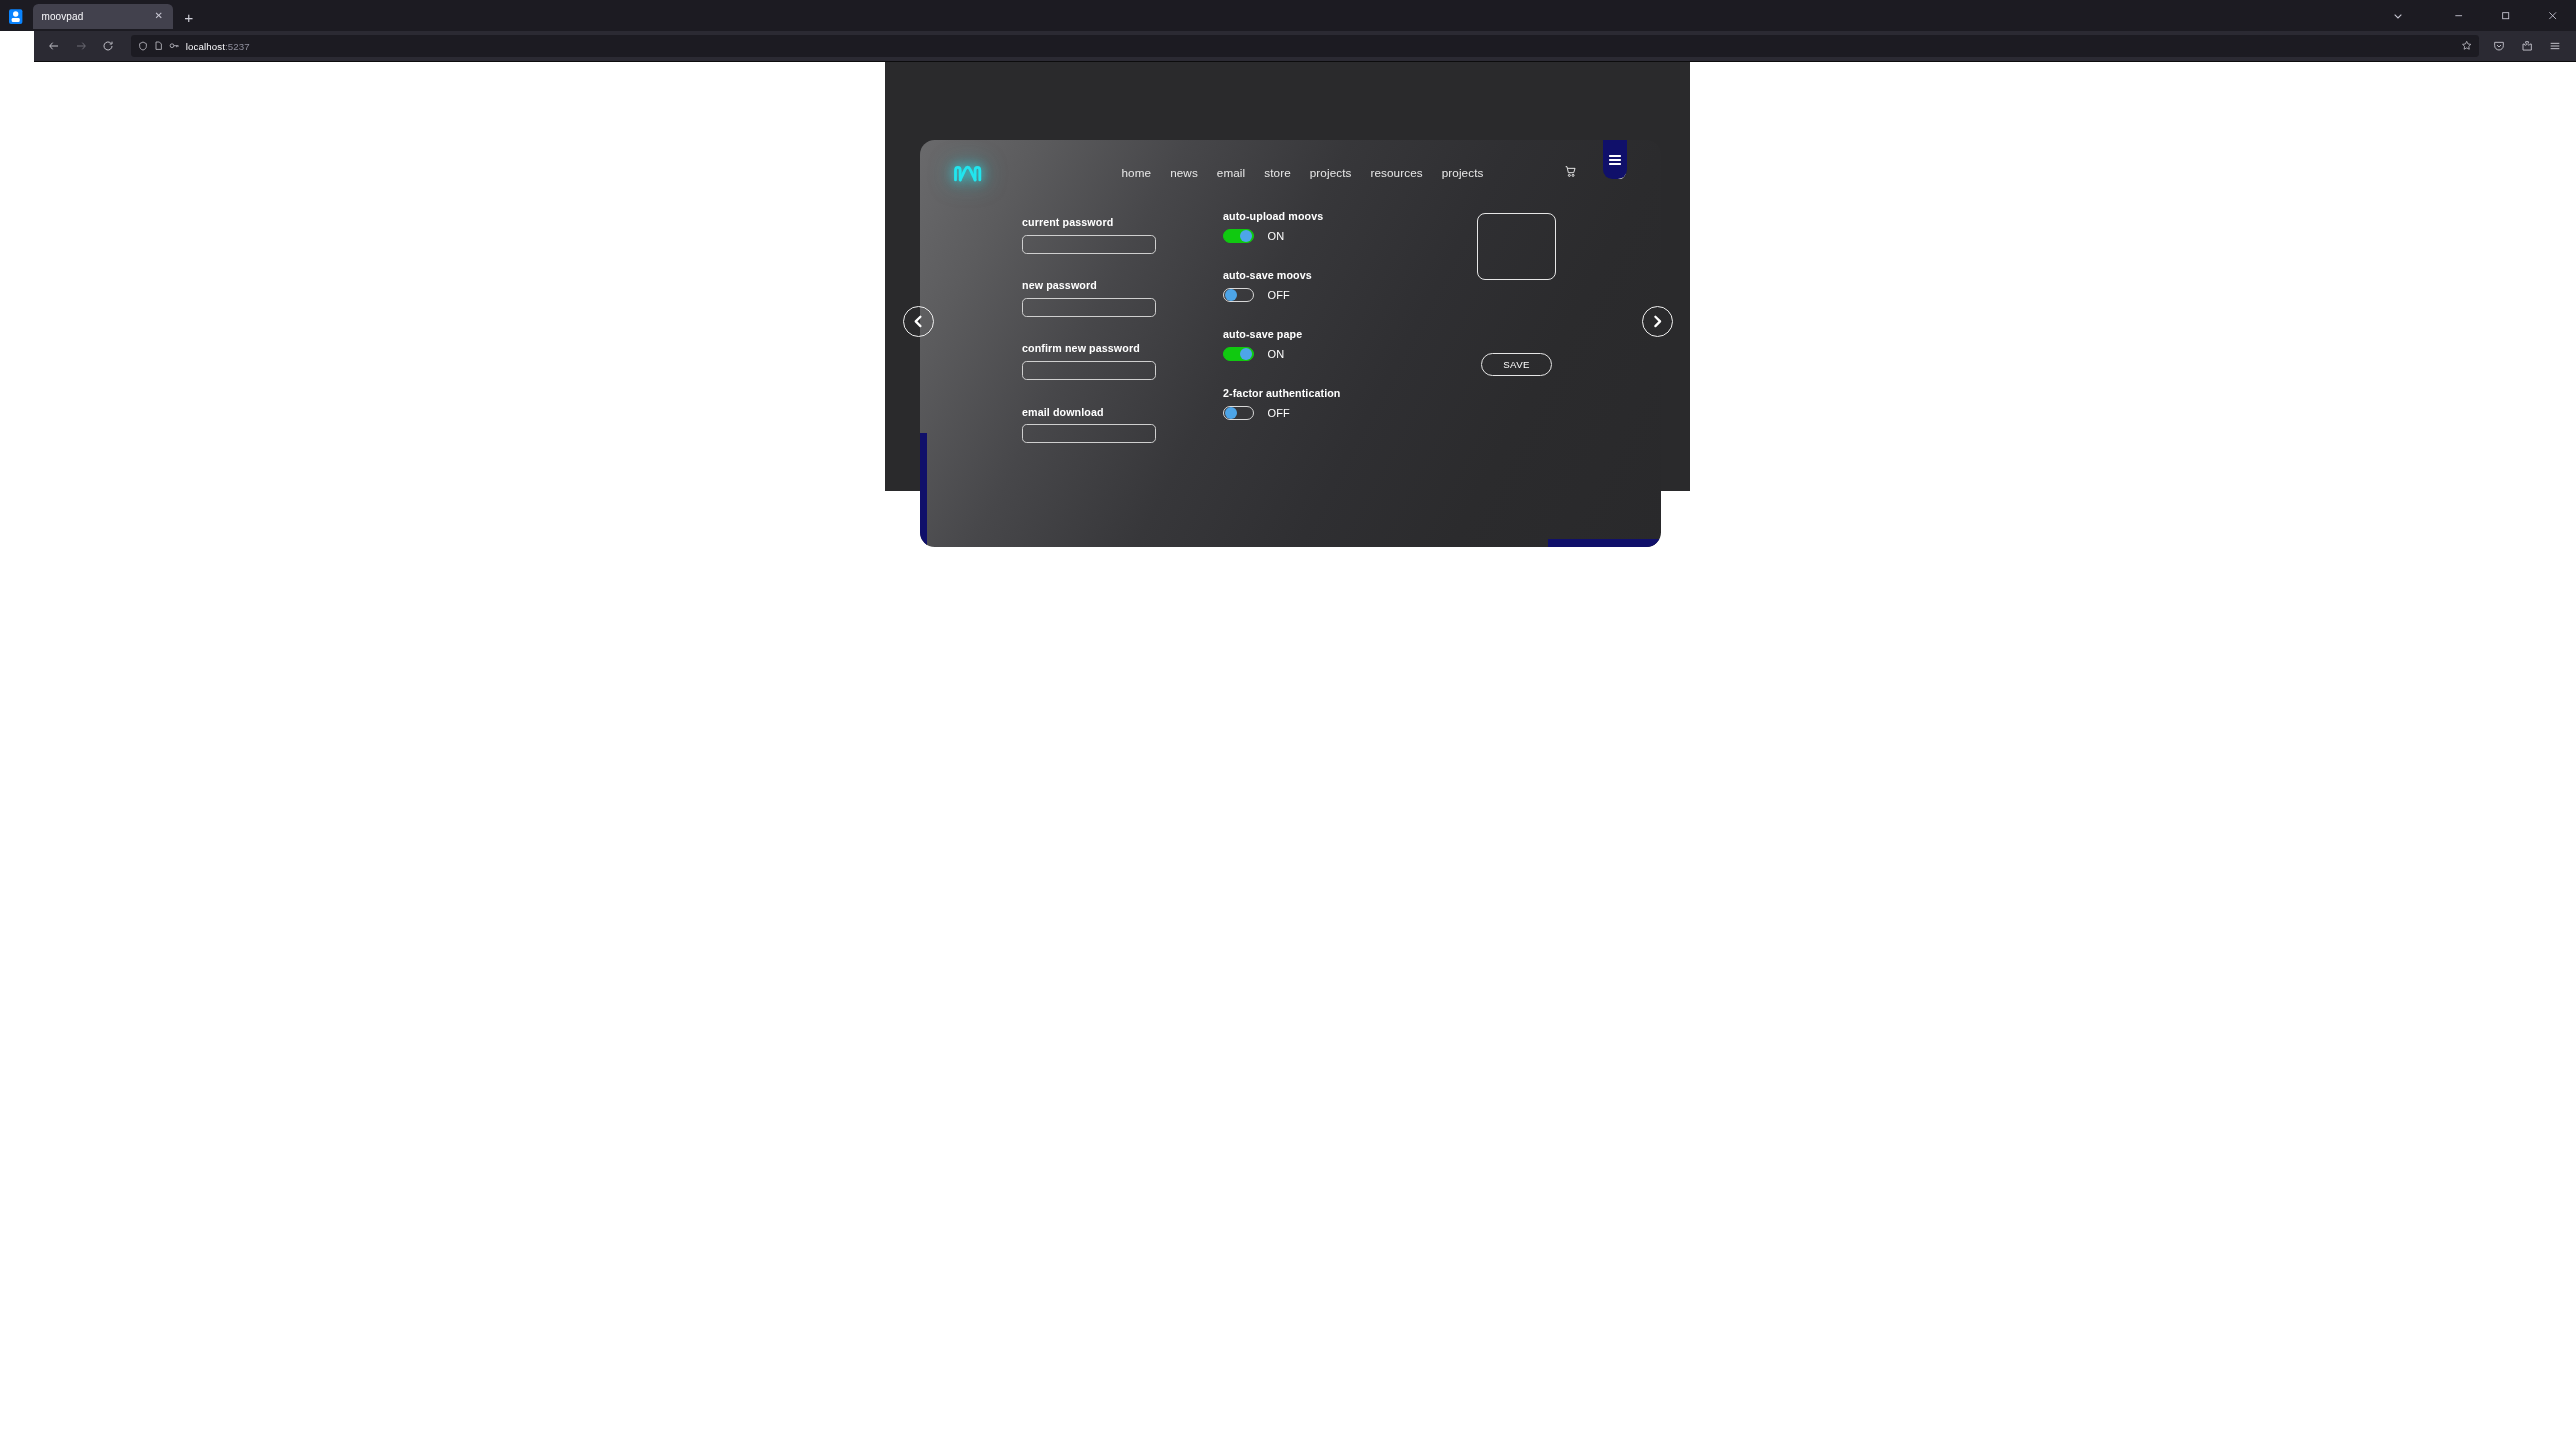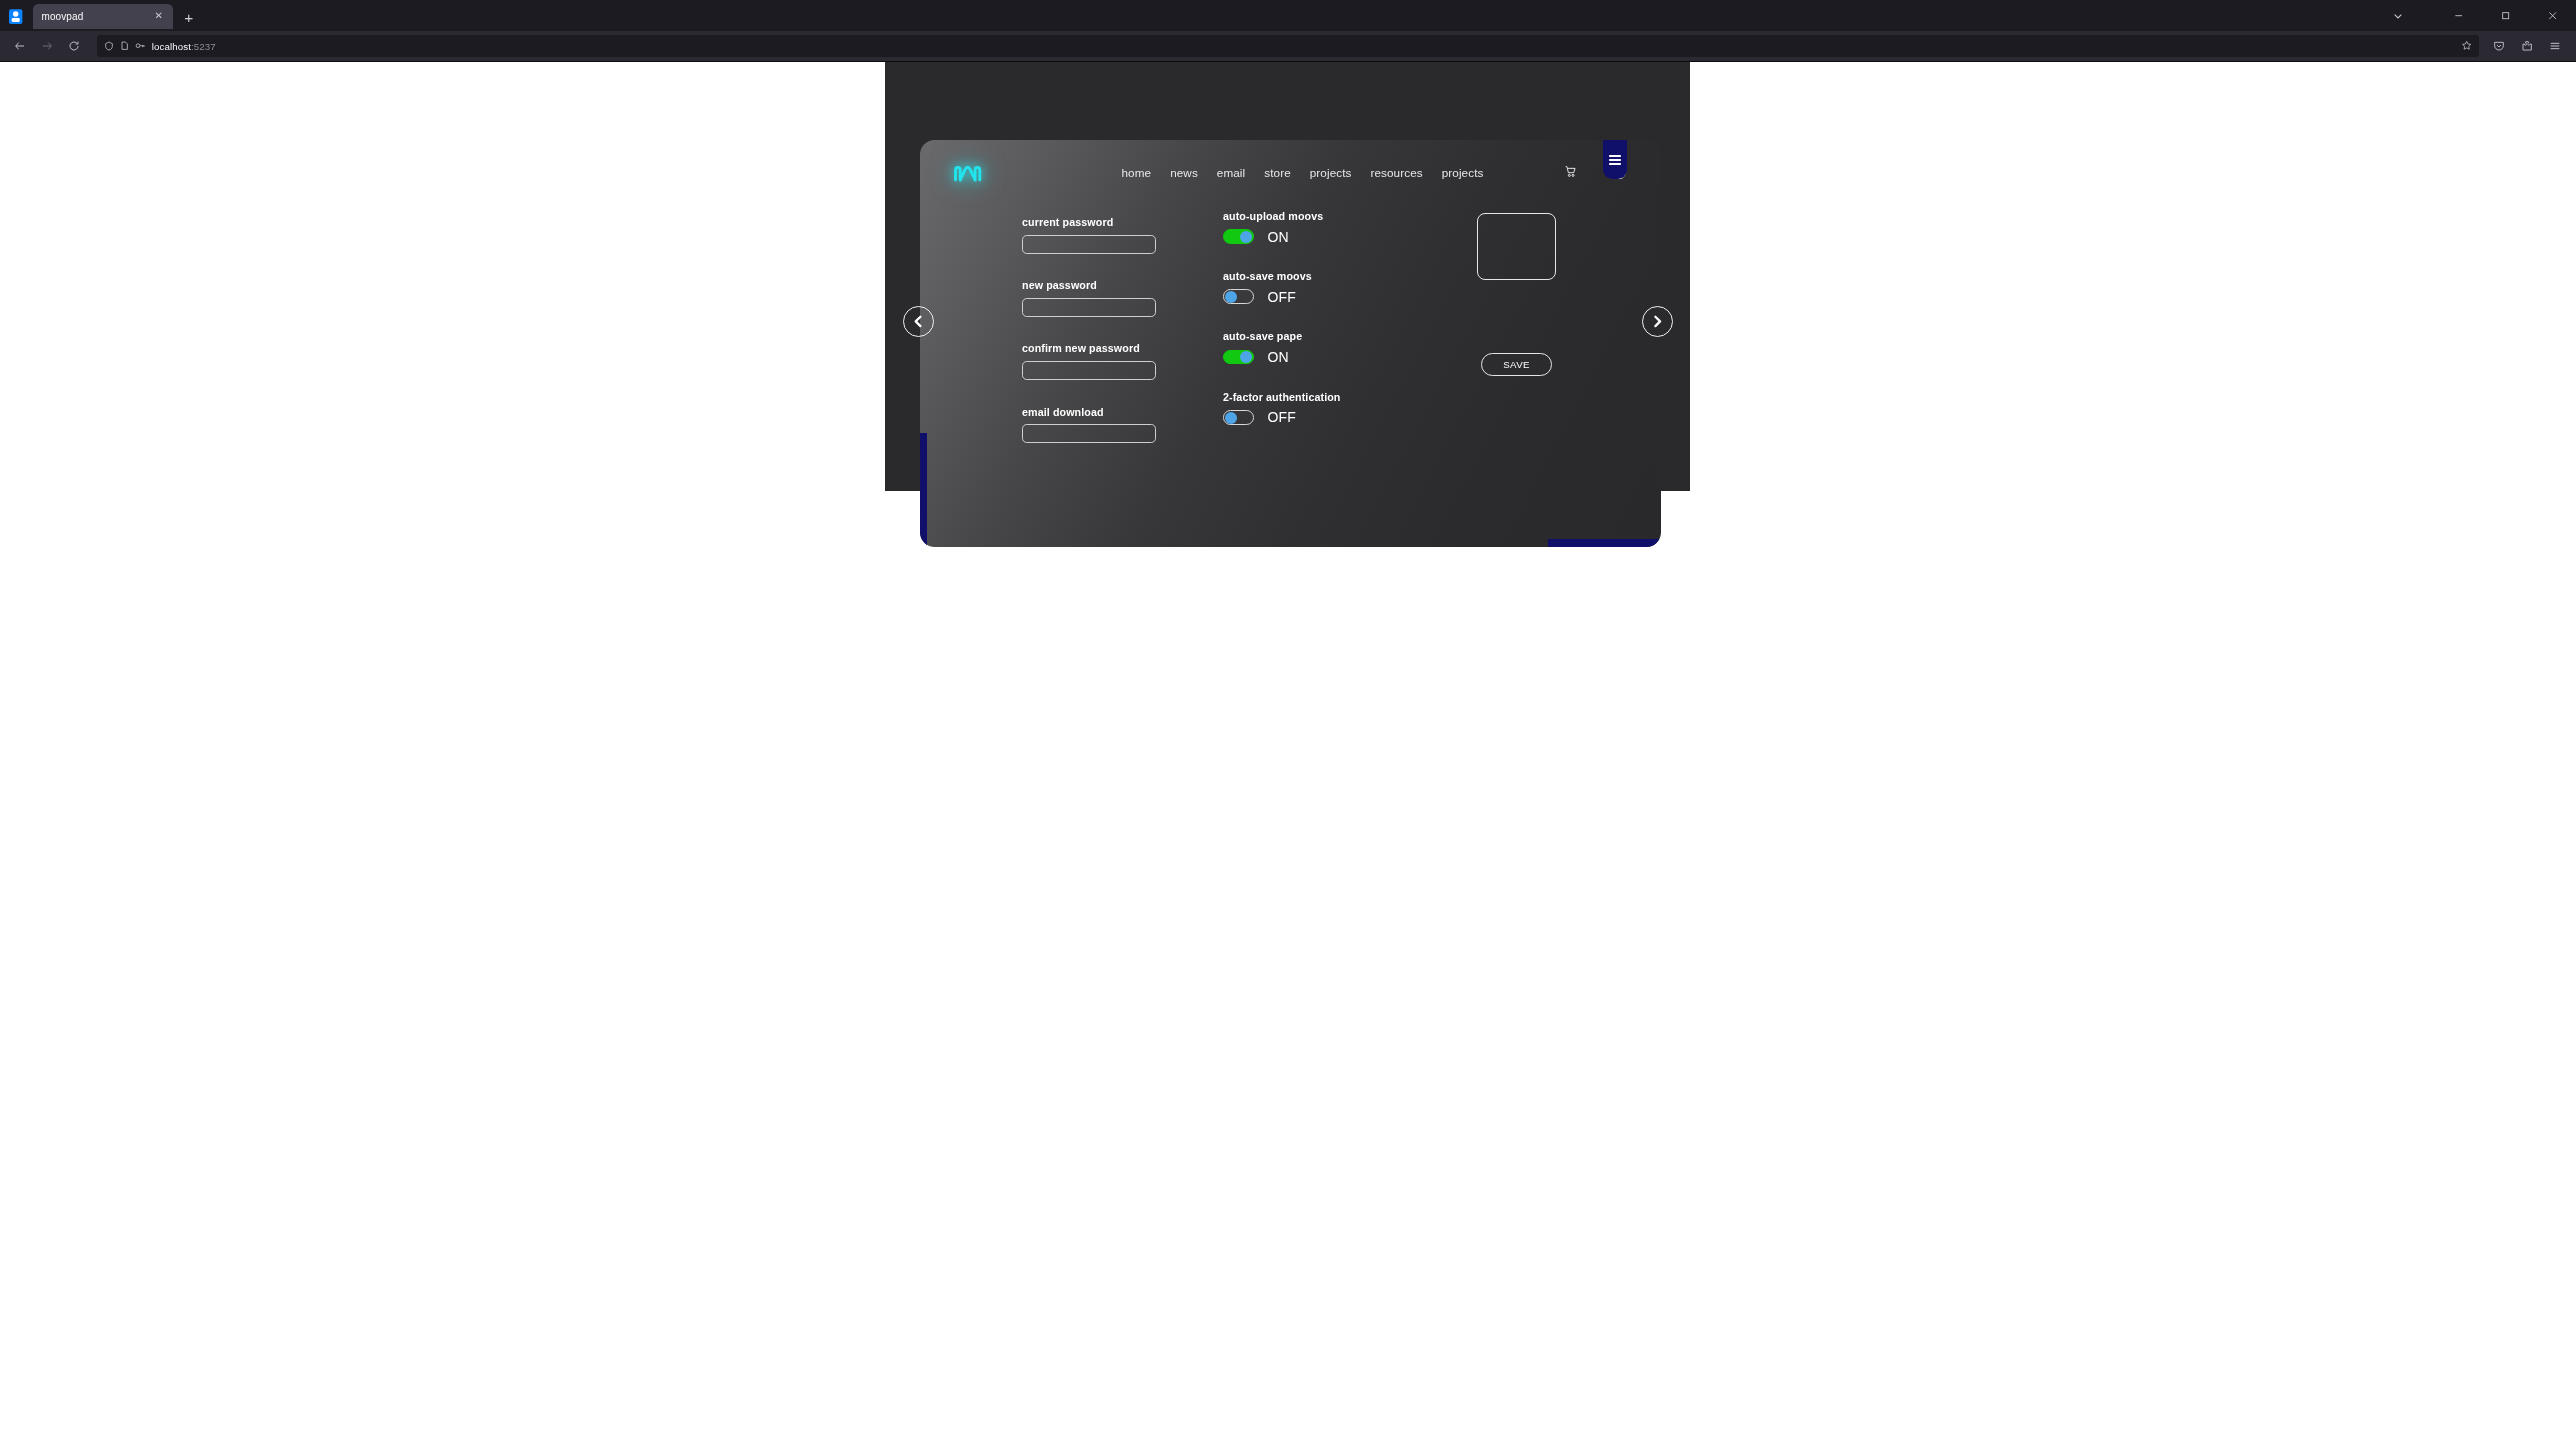--- a/index.html
+++ b/index.html
@@ -38,20 +38,21 @@
   }
   .winctl .btn {
     width:47px; height:31px; display:flex; align-items:center; justify-content:center;
     color:#c9c8d4;
   }
   .chev-all { width:40px; height:31px; display:flex; align-items:center; justify-content:center; color:#c9c8d4; margin-right:17.4px;}
 
   .navbar {
     height: 31px; background:#2b2a33; display:flex; align-items:center; padding: 0 6.7px;
     border-bottom: 0.7px solid #0c0c0d;
+    margin-left: 34px;
   }
   .navbtn { width:27px; height:27px; display:flex; align-items:center; justify-content:center; color:#c3c2ca;}
   .navbtn.dim { color:#6e6d77; }
   .urlbar {
     flex:1; height:21.5px; margin:0 6.7px 0 9.4px; background:#1c1b22; border-radius:3.4px;
     display:flex; align-items:center; padding: 0 6.7px; gap: 6px;
   }
   .urlbar .u-icon { color:#c3c2ca; display:flex; align-items:center; }
   .url-text { color:#fbfbfe; font-size:9.7px; white-space:nowrap; letter-spacing:0.1px;}
   .url-text .port { color:#8f8f9d; }
@@ -145,21 +146,21 @@
   .switch {
     width: 31px; height: 14.8px; border-radius: 7.4px; position:relative;
     border:1px solid #d8d8d8; background: transparent;
   }
   .switch.on { background:#10c910; border-color:#10c910; }
   .knob {
     position:absolute; top:0.7px; left:0.7px; width:12px; height:12px; border-radius:50%;
     background:#4da5e8;
   }
   .switch.on .knob { left: auto; right: 0.7px; }
-  .switch-state { color:#ffffff; font-size:14px; letter-spacing:0.2px; }
+  .switch-state { color:#ffffff; font-size:11px; letter-spacing:0.2px; }
 
   .avatar-box {
     position:absolute; left:20px; top:9.4px; width:79px; height:67px;
     border:1px solid #e6e6e6; border-radius:8px; background:transparent;
   }
   .save-btn {
     position:absolute; left:24px; top:149px; width:71px; height:23px;
     border:1px solid #e6e6e6; border-radius:11.4px; background:transparent;
     color:#ffffff; font-size:9.7px; font-family:"Liberation Sans", sans-serif;
     letter-spacing:0.4px; display:flex; align-items:center; justify-content:center;

